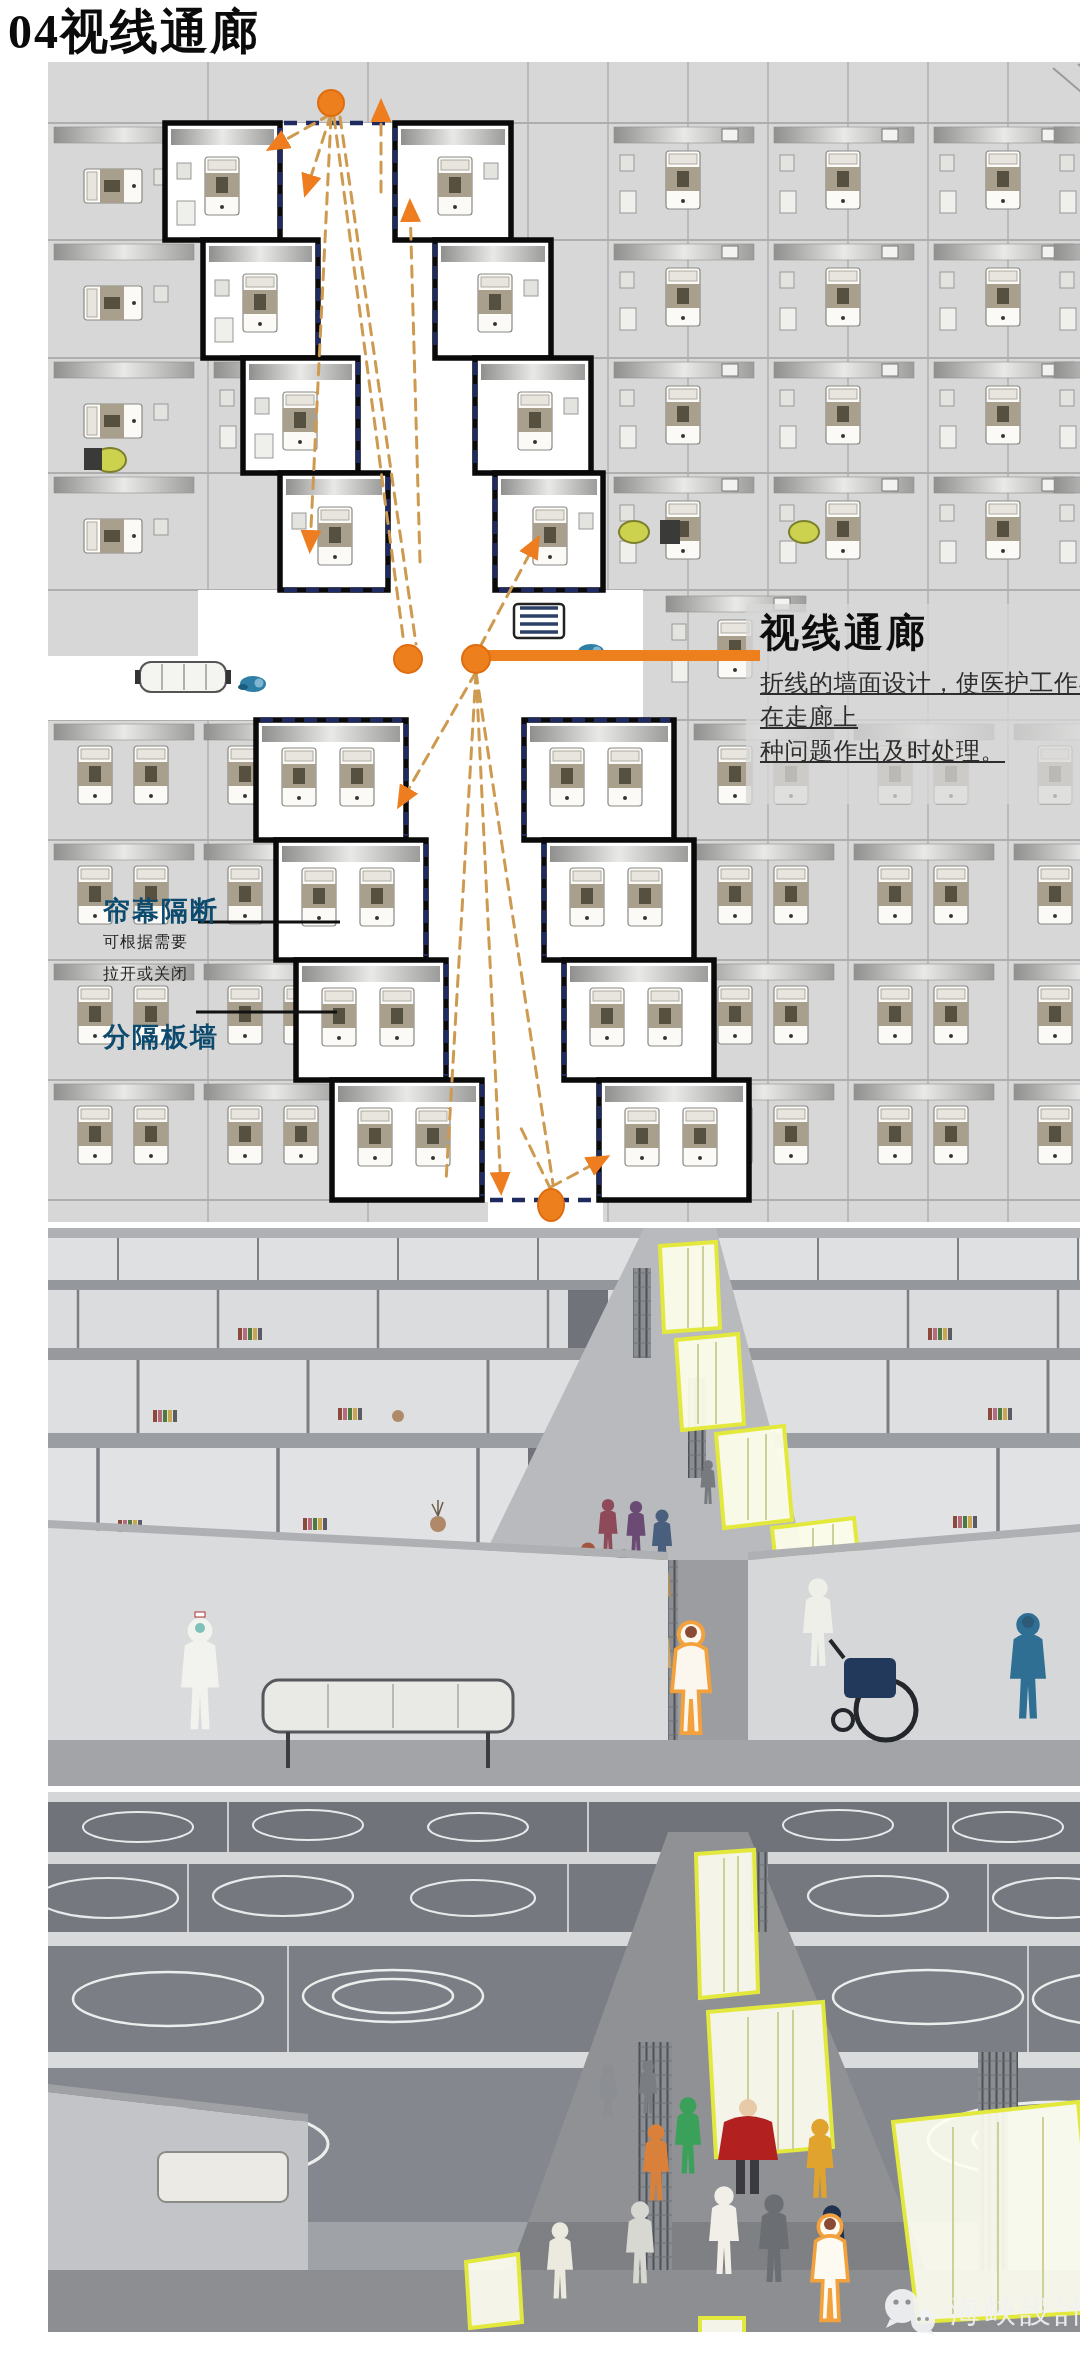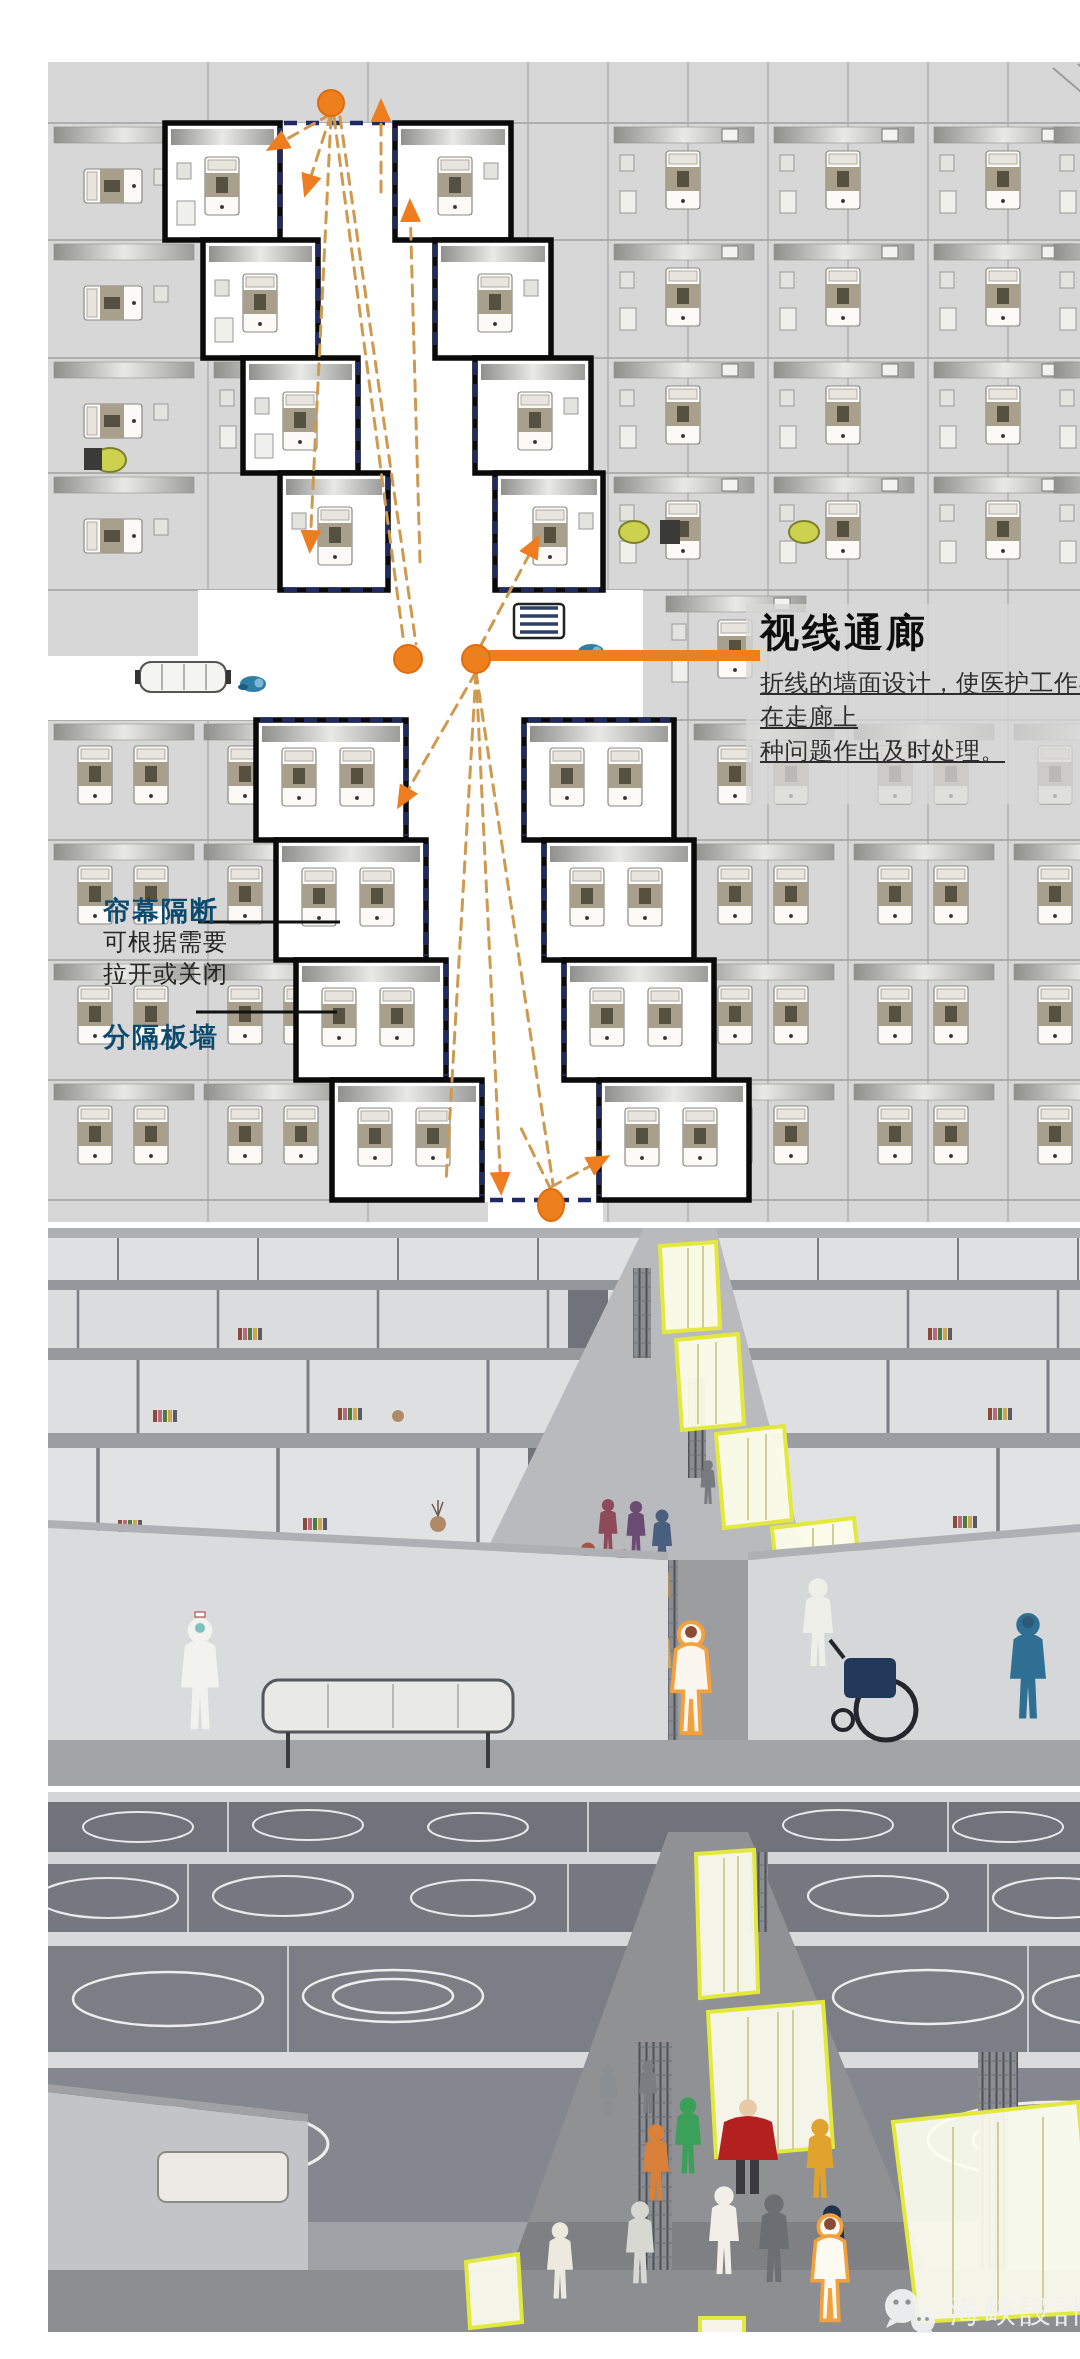--- a/index.html
+++ b/index.html
@@ -14,29 +14,30 @@
   svg{display:block;}
   
   .co-right{position:absolute;left:712px;top:550px;width:360px;}
   .co-right .hd{font-size:39px;font-weight:900;color:#0d0d0d;letter-spacing:3px;line-height:42px;}
   .co-right .bd{margin-top:12px;font-size:24px;color:#2d2d2d;line-height:34px;letter-spacing:0.5px;text-decoration:underline;}
   .co-right .bd span{display:block;}
   .co-left{position:absolute;left:55px;}
   .co-curtain{top:834px;width:210px;}
   .co-wall{top:960px;width:210px;}
   .co-left .hd{font-size:27px;font-weight:900;color:#0c4a6e;letter-spacing:2px;line-height:30px;}
-  .co-left .ln{font-size:24px;color:#242424;line-height:32px;letter-spacing:1px;}
+  .co-left .ln{font-size:16px;color:#242424;line-height:32px;letter-spacing:1px;}
   .watermark{position:absolute;left:878px;top:2286px;display:flex;align-items:center;gap:8px;opacity:0.92;}
   .watermark .wm-label{font-size:31px;color:#f0f1f2;letter-spacing:4px;font-weight:500;white-space:nowrap;}
 </style>
 </head>
 <body>
 
 <div class="page">
 
+  <div class="page-title">04视线通廊</div>
 
   <div class="layer plan-wrap">
     <svg width="1080" height="1160" viewBox="0 0 1080 1160">
       <defs>
         <linearGradient id="strip" x1="0" y1="0" x2="1" y2="0">
           <stop offset="0" stop-color="#8f8f8d"></stop>
             <stop offset="0.5" stop-color="#e9e9e7"></stop>
             <stop offset="1" stop-color="#9c9c9a"></stop>
         </linearGradient>
         <marker id="oarr" markerWidth="9" markerHeight="8" refX="6" refY="3.5" orient="auto">

